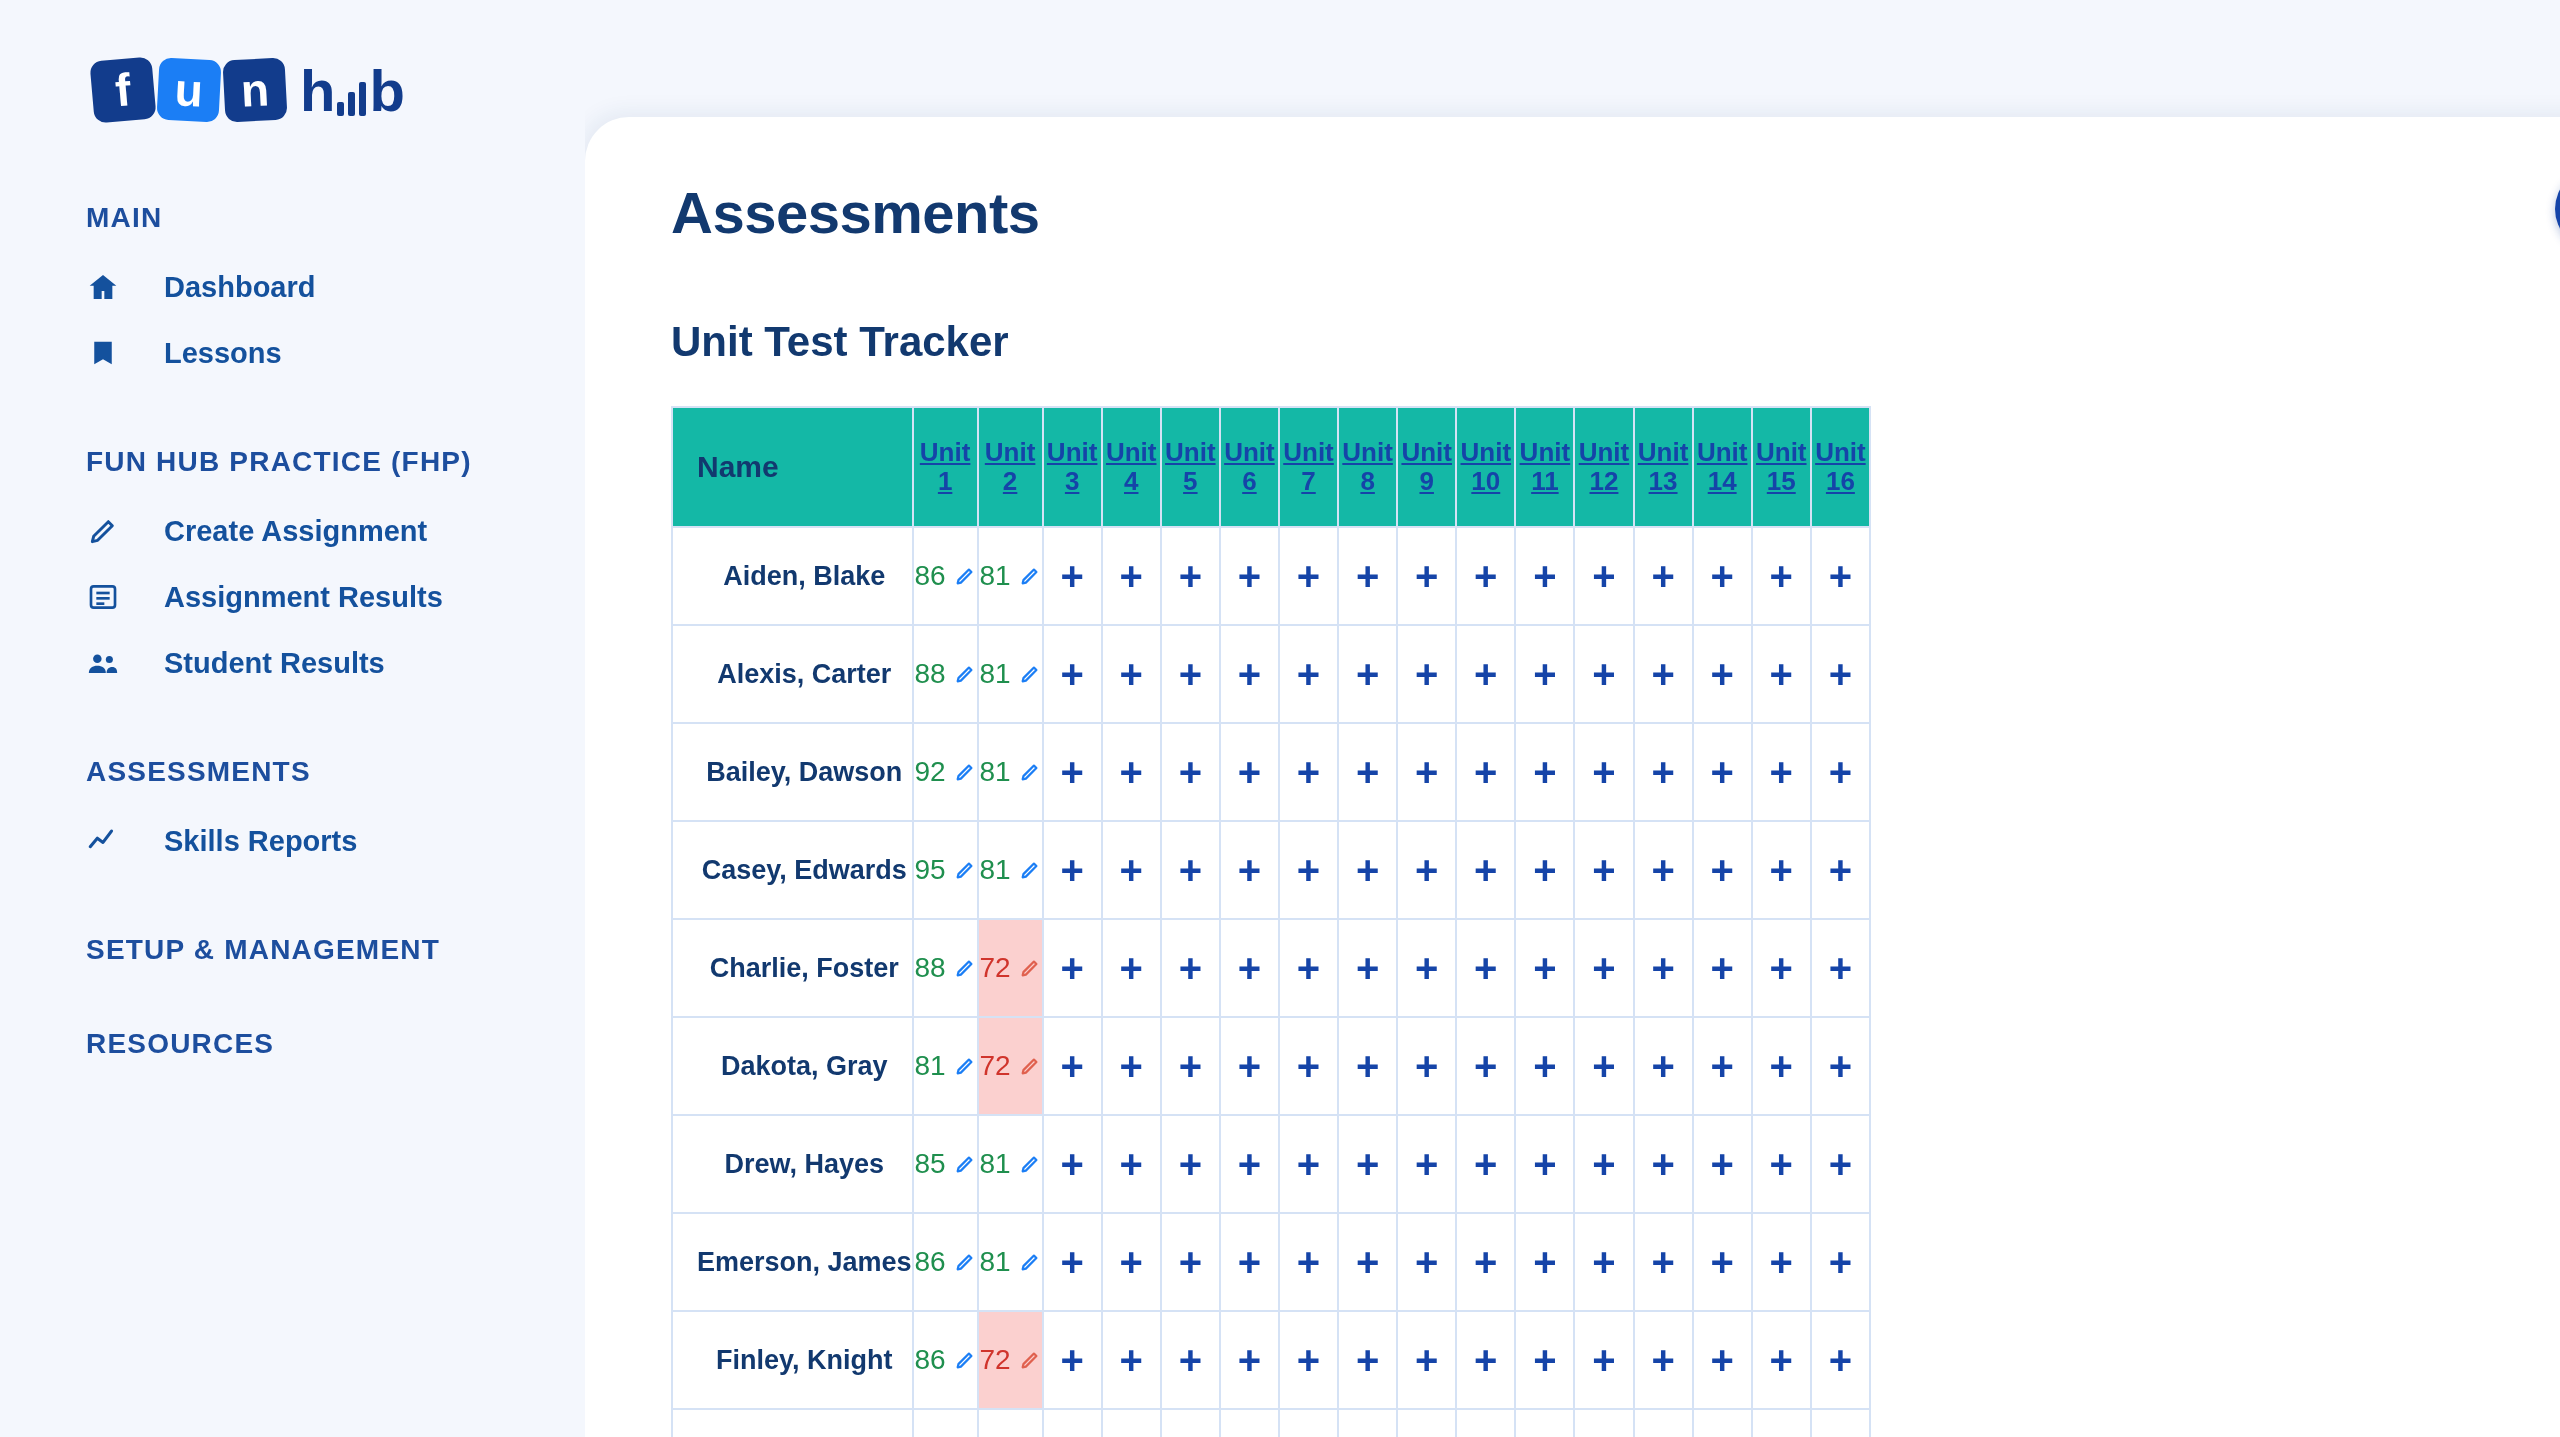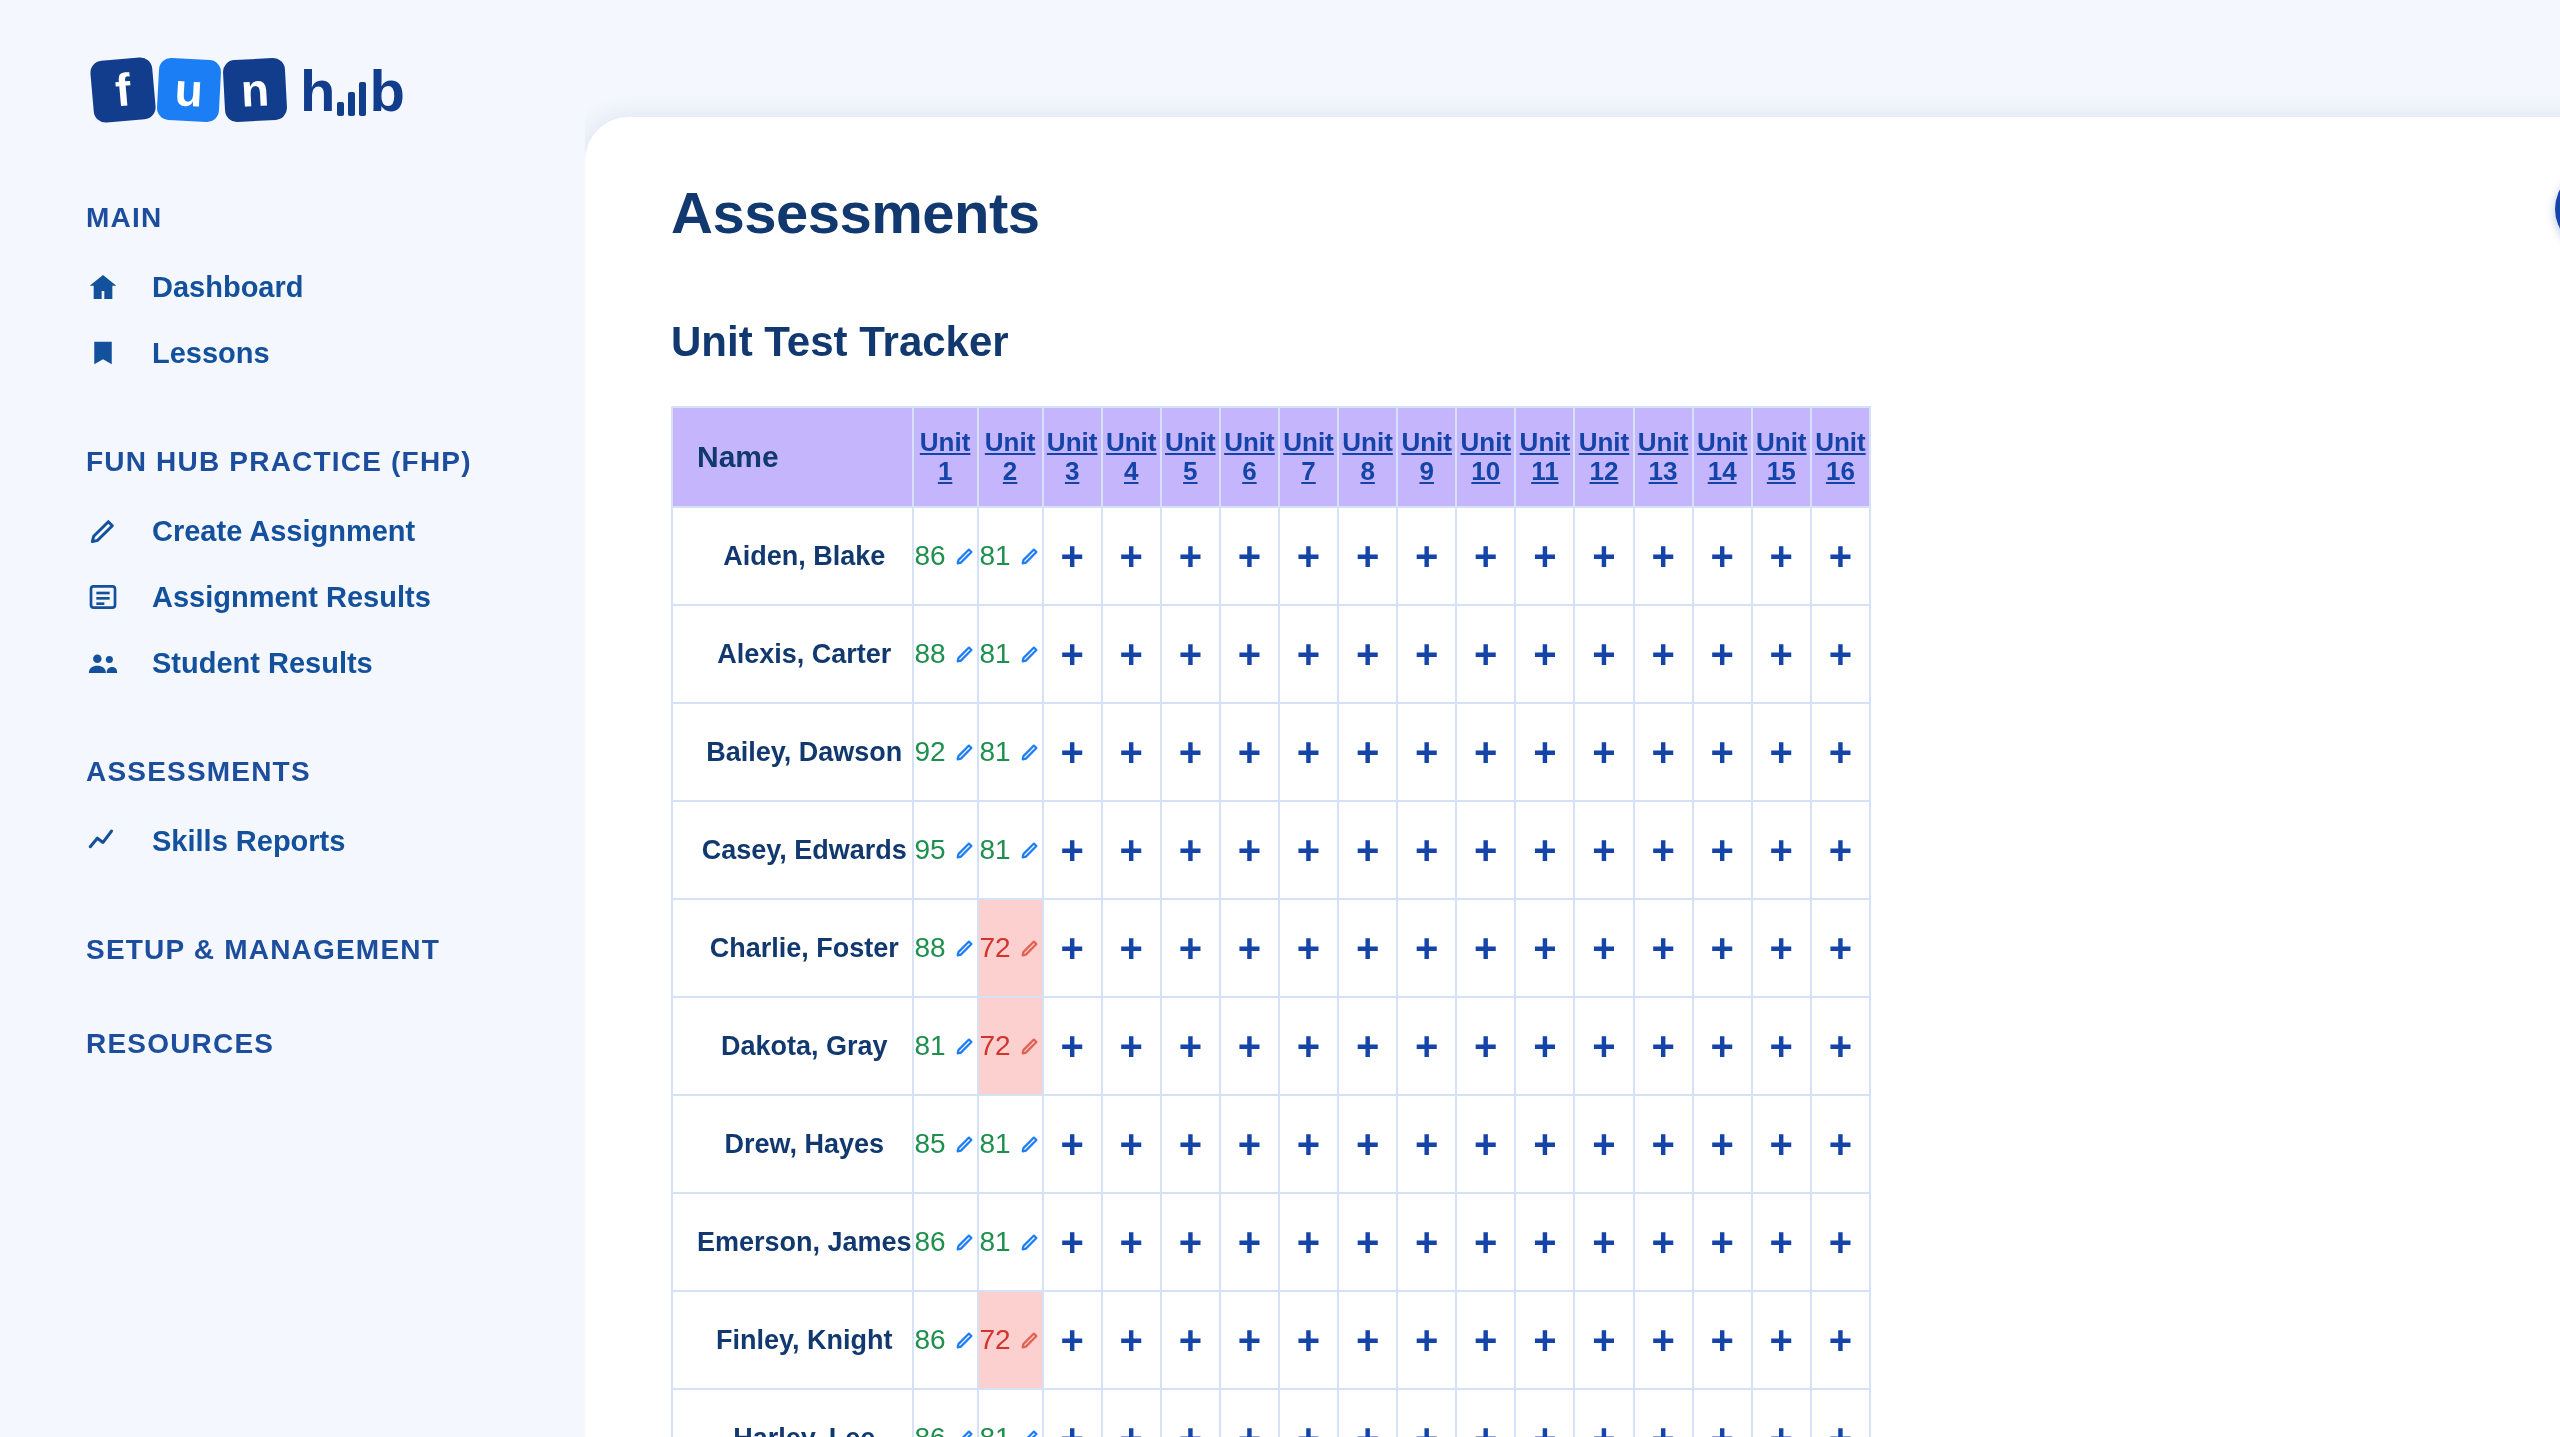--- a/index.html
+++ b/index.html
@@ -67,21 +67,21 @@
     letter-spacing: 1.2px;
     padding: 0 0 0 86px;
     margin-top: 62px;
     margin-bottom: 22px;
   }
   .nav-item {
     display: flex;
     align-items: center;
     height: 62px;
     padding-left: 86px;
-    gap: 32px;
+    gap: 44px;
     color: #14519d;
     font-size: 29px;
     font-weight: bold;
     cursor: pointer;
     margin-bottom: 4px;
   }
   .nav-item .ico {
     width: 34px; height: 34px;
     display: inline-flex; align-items: center; justify-content: center;
     color: #14519d;
@@ -184,22 +184,22 @@
     border-collapse: collapse;
     table-layout: fixed;
   }
   table.utt th, table.utt td {
     border: 2px solid #d5e2f5;
     text-align: center;
     font-size: 27px;
     color: #12396f;
   }
   table.utt thead th {
-    background: #c4b5fd;
-    height: 100px;
+    background: #14b8a6;
+    height: 120px;
     font-weight: bold;
     vertical-align: middle;
     padding: 4px 2px;
   }
   table.utt thead th.name-col {
     width: 232px;
     font-size: 30px;
     text-align: left;
     padding-left: 24px;
   }

